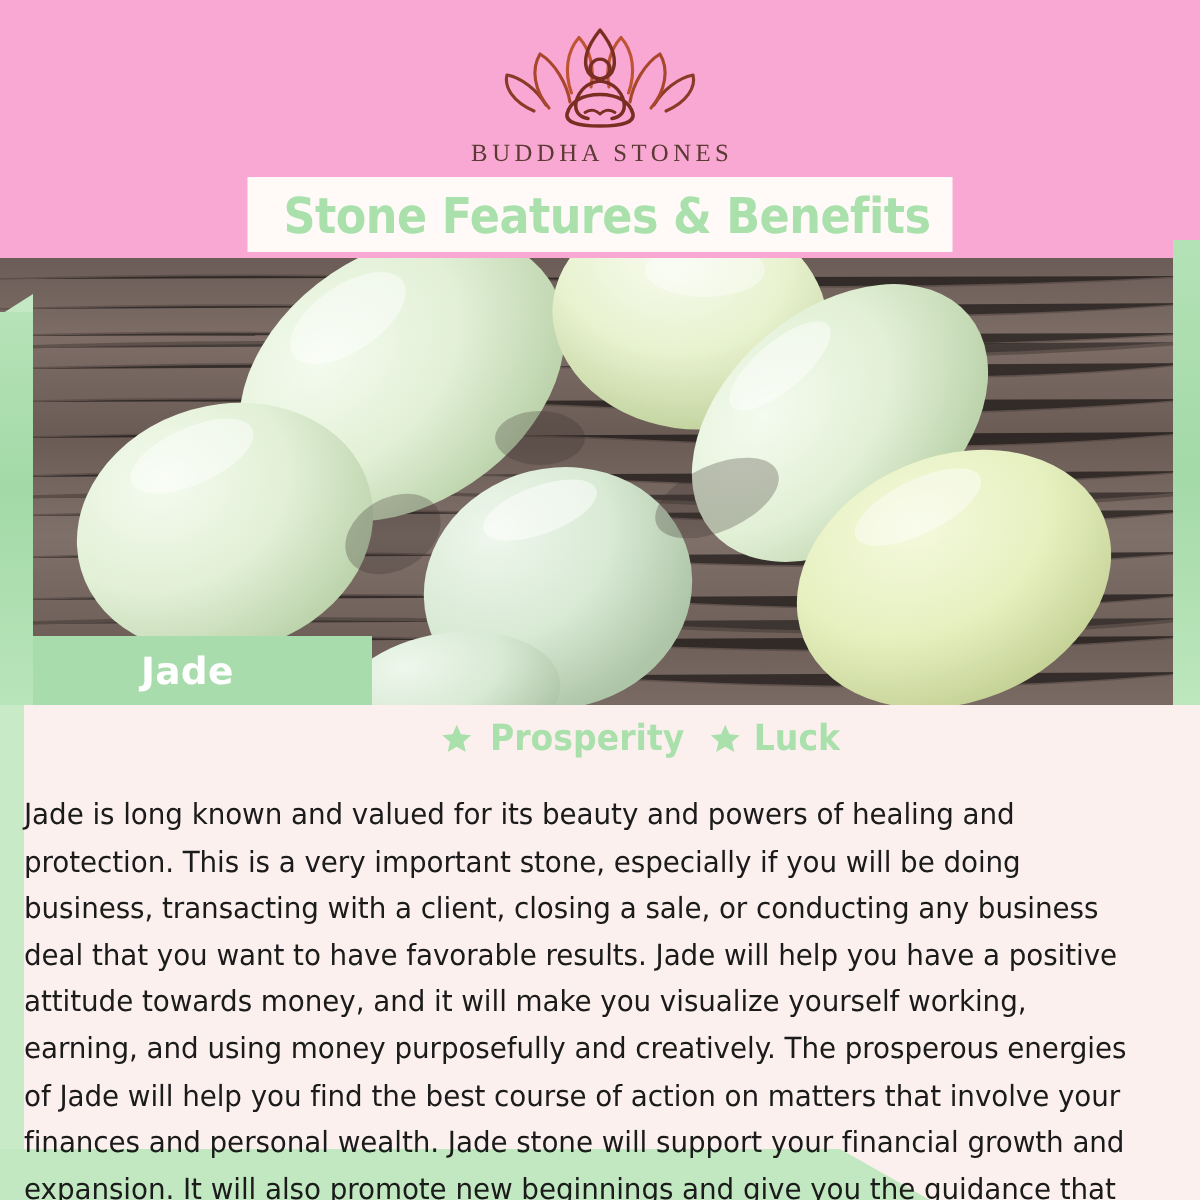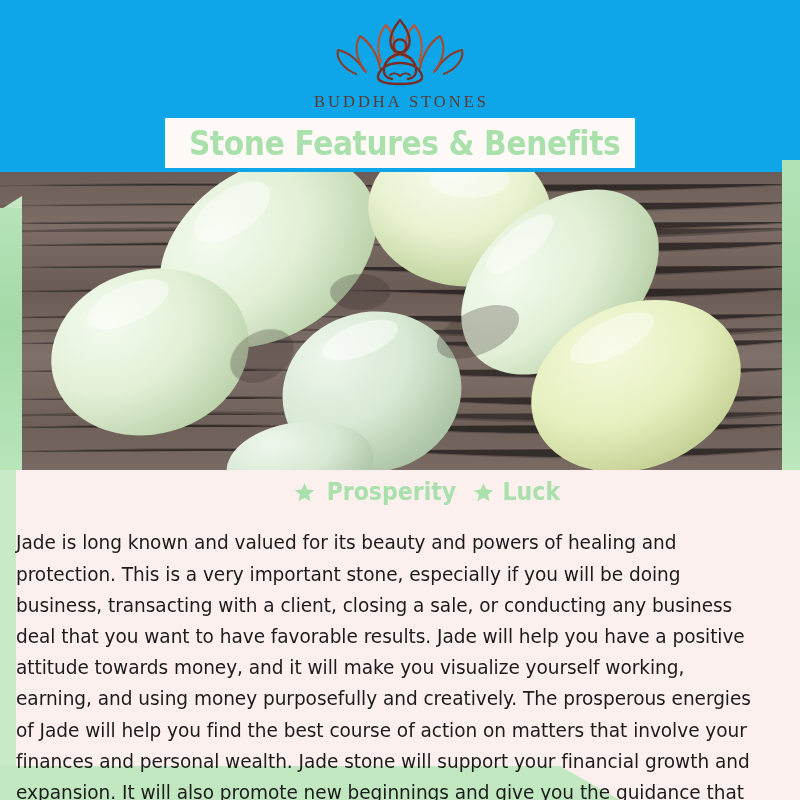--- a/index.html
+++ b/index.html
@@ -19,21 +19,21 @@
     overflow: hidden;
     background: #fbf1ef;
   }
 
   
   .header {
     position: absolute;
     left: 0; top: 0;
     width: 800px;
     height: 172px;
-    background: #0ea5e9;
+    background: #f9a8d4;
     z-index: 2;
   }
   .logo-wrap {
     position: absolute;
     left: 0; top: 16px;
     width: 800px;
     text-align: center;
   }
   .logo-mark {
     display: block;
@@ -332,20 +332,23 @@
   </div>
 
   <div class="accent-left-tip"></div>
   <div class="accent-left"></div>
   <div class="accent-right"></div>
 
   <div class="title-plate">
     <span class="title-text">Stone Features &amp; Benefits</span>
   </div>
 
+  <div class="jade-band">
+    <span class="jade-text">Jade</span>
+  </div>
 
   <div class="body-area"></div>
   <div class="body-left-accent"></div>
   <div class="body-bottom-band"></div>
 
   <div class="benefits">
 
     <div class="benefit">
       <svg class="star" viewBox="0 0 24 24">
         <polygon points="12,1.4 15.2,8.6 23,9.3 17.1,14.4 18.9,22 12,18 5.1,22 6.9,14.4 1,9.3 8.8,8.6" fill="#a9e0ab"></polygon>

